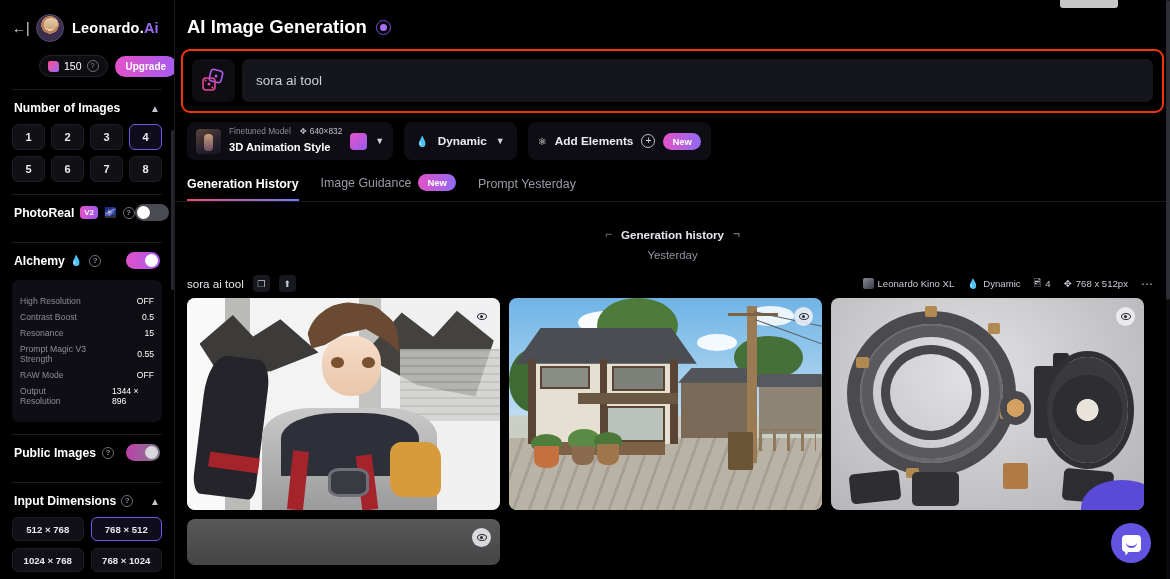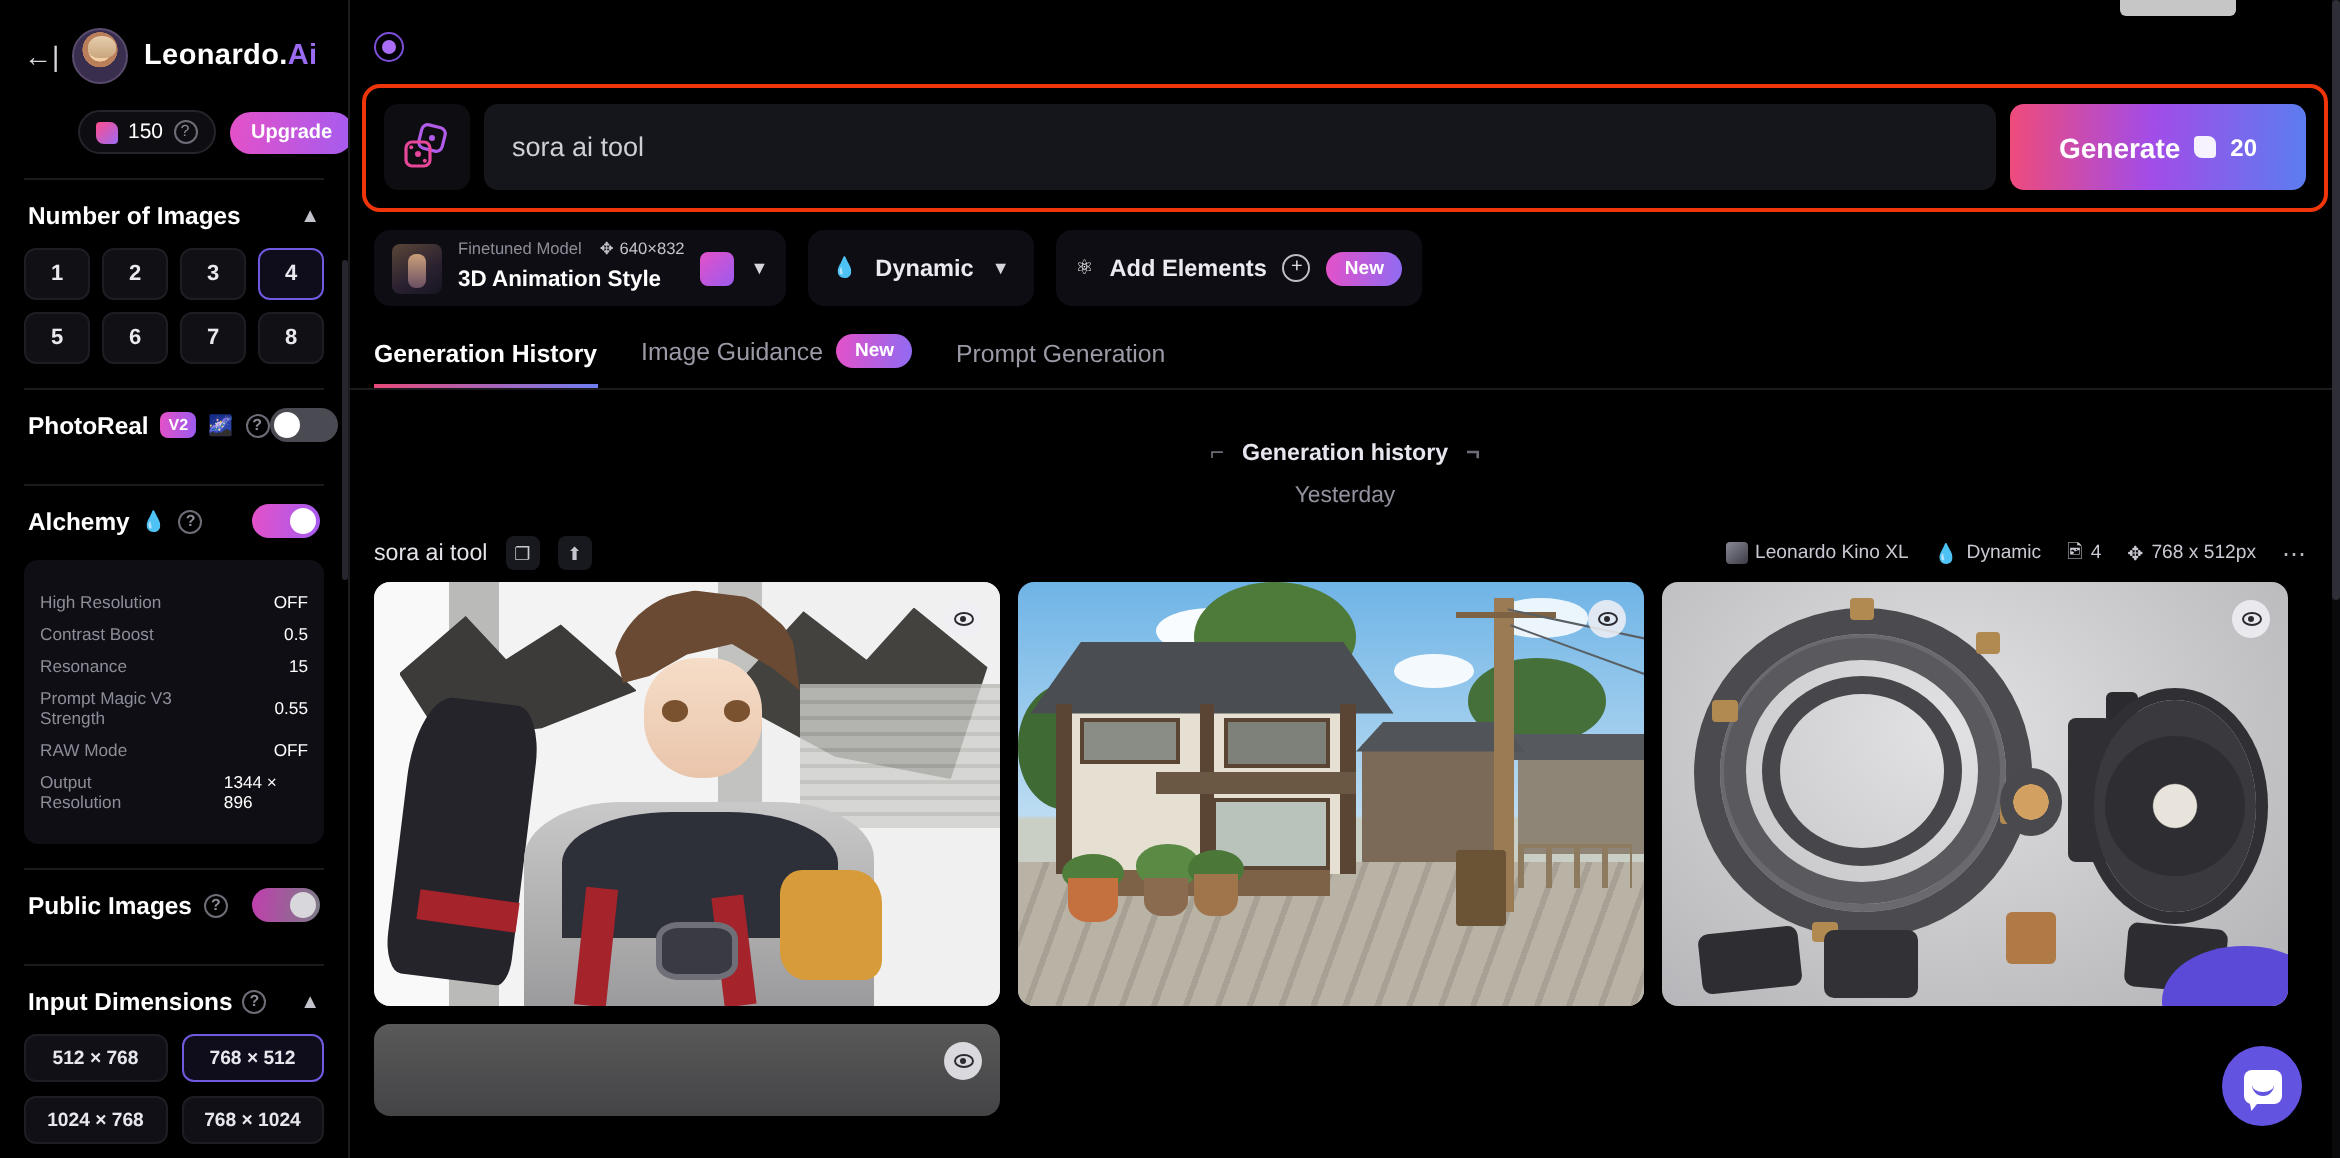--- a/index.html
+++ b/index.html
@@ -452,43 +452,39 @@
     </div>
 
     <div class="adv-title">Advanced Controls</div>
 
     <div class="side-scroll"></div>
   </aside>
 
   <section class="main">
 
     <h1 class="page-title">
+      <span>AI Image Generation</span>
       <span class="title-badge">
           <i></i>
         </span>
     </h1>
 
     <div class="prompt-outline">
       <div class="prompt-bar">
         <div class="dice-btn">
           <svg class="dice-svg" viewBox="0 0 26 26">
             <rect x="9" y="2" width="12" height="12" rx="3" fill="none" stroke="#b05ce8" stroke-width="1.6" transform="rotate(14 15 8)"></rect>
             <circle cx="15" cy="8" r="1.5" fill="#b05ce8"></circle>
             <rect x="2" y="10" width="12" height="12" rx="3" fill="none" stroke="#e8479a" stroke-width="1.6"></rect>
             <circle cx="8" cy="16" r="1.5" fill="#e8479a"></circle>
             <circle cx="4.6" cy="12.6" r="1" fill="#e8479a"></circle>
             <circle cx="11.4" cy="19.4" r="1" fill="#e8479a"></circle>
           </svg>
         </div>
         <input class="prompt-input" value="sora ai tool" style="">
-        <button class="gen-btn">
-          <span>Generate</span>
-          <span class="tok"></span>
-          <span class="gen-cost">20</span>
-        </button>
       </div>
     </div>
 
     <div class="opt-row">
       <div class="model-chip">
         <span class="model-thumb"></span>
         <span class="model-meta">
           <span class="model-top">
             <span class="model-kind">Finetuned Model</span>
             <span class="model-dims">
@@ -519,21 +515,21 @@
 
     <div class="tabs">
       <div class="tab active">
         <span>Generation History</span>
       </div>
       <div class="tab">
         <span>Image Guidance</span>
         <span class="new-badge">New</span>
       </div>
       <div class="tab">
-        <span>Prompt Generation</span>
+        <span>Prompt Yesterday</span>
       </div>
     </div>
     <div class="tabs-rule"></div>
 
     <div class="gh-title-wrap">
       <div class="gh-title">
         <span class="brk">⌐</span>
         <span>Generation history</span>
         <span class="brk">¬</span>
       </div>

